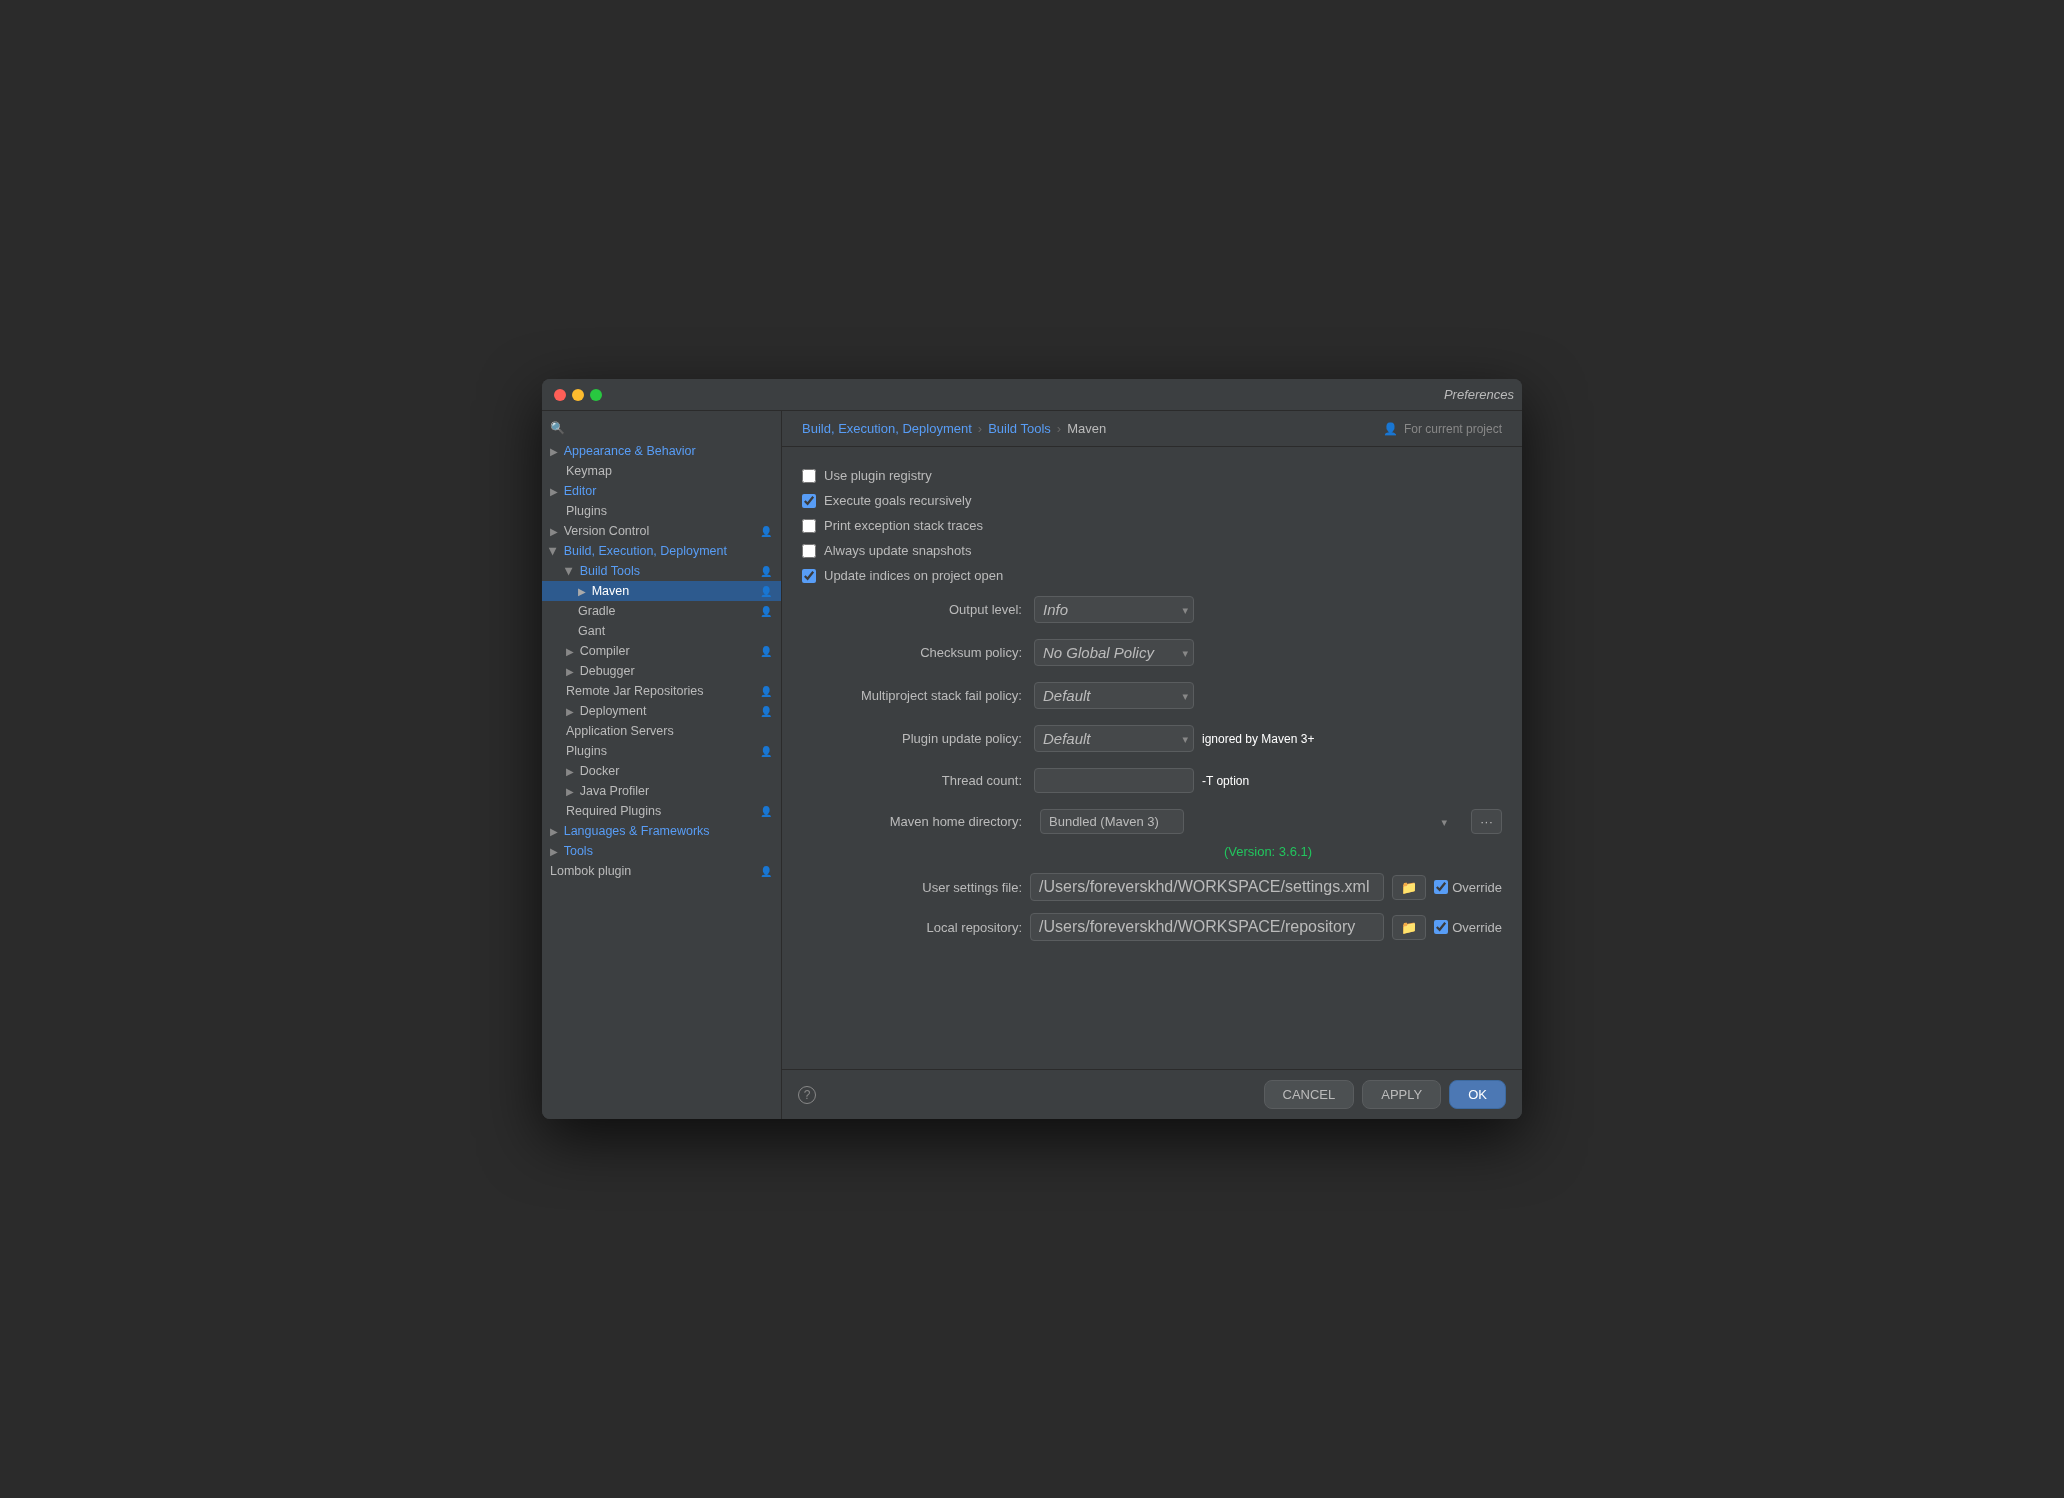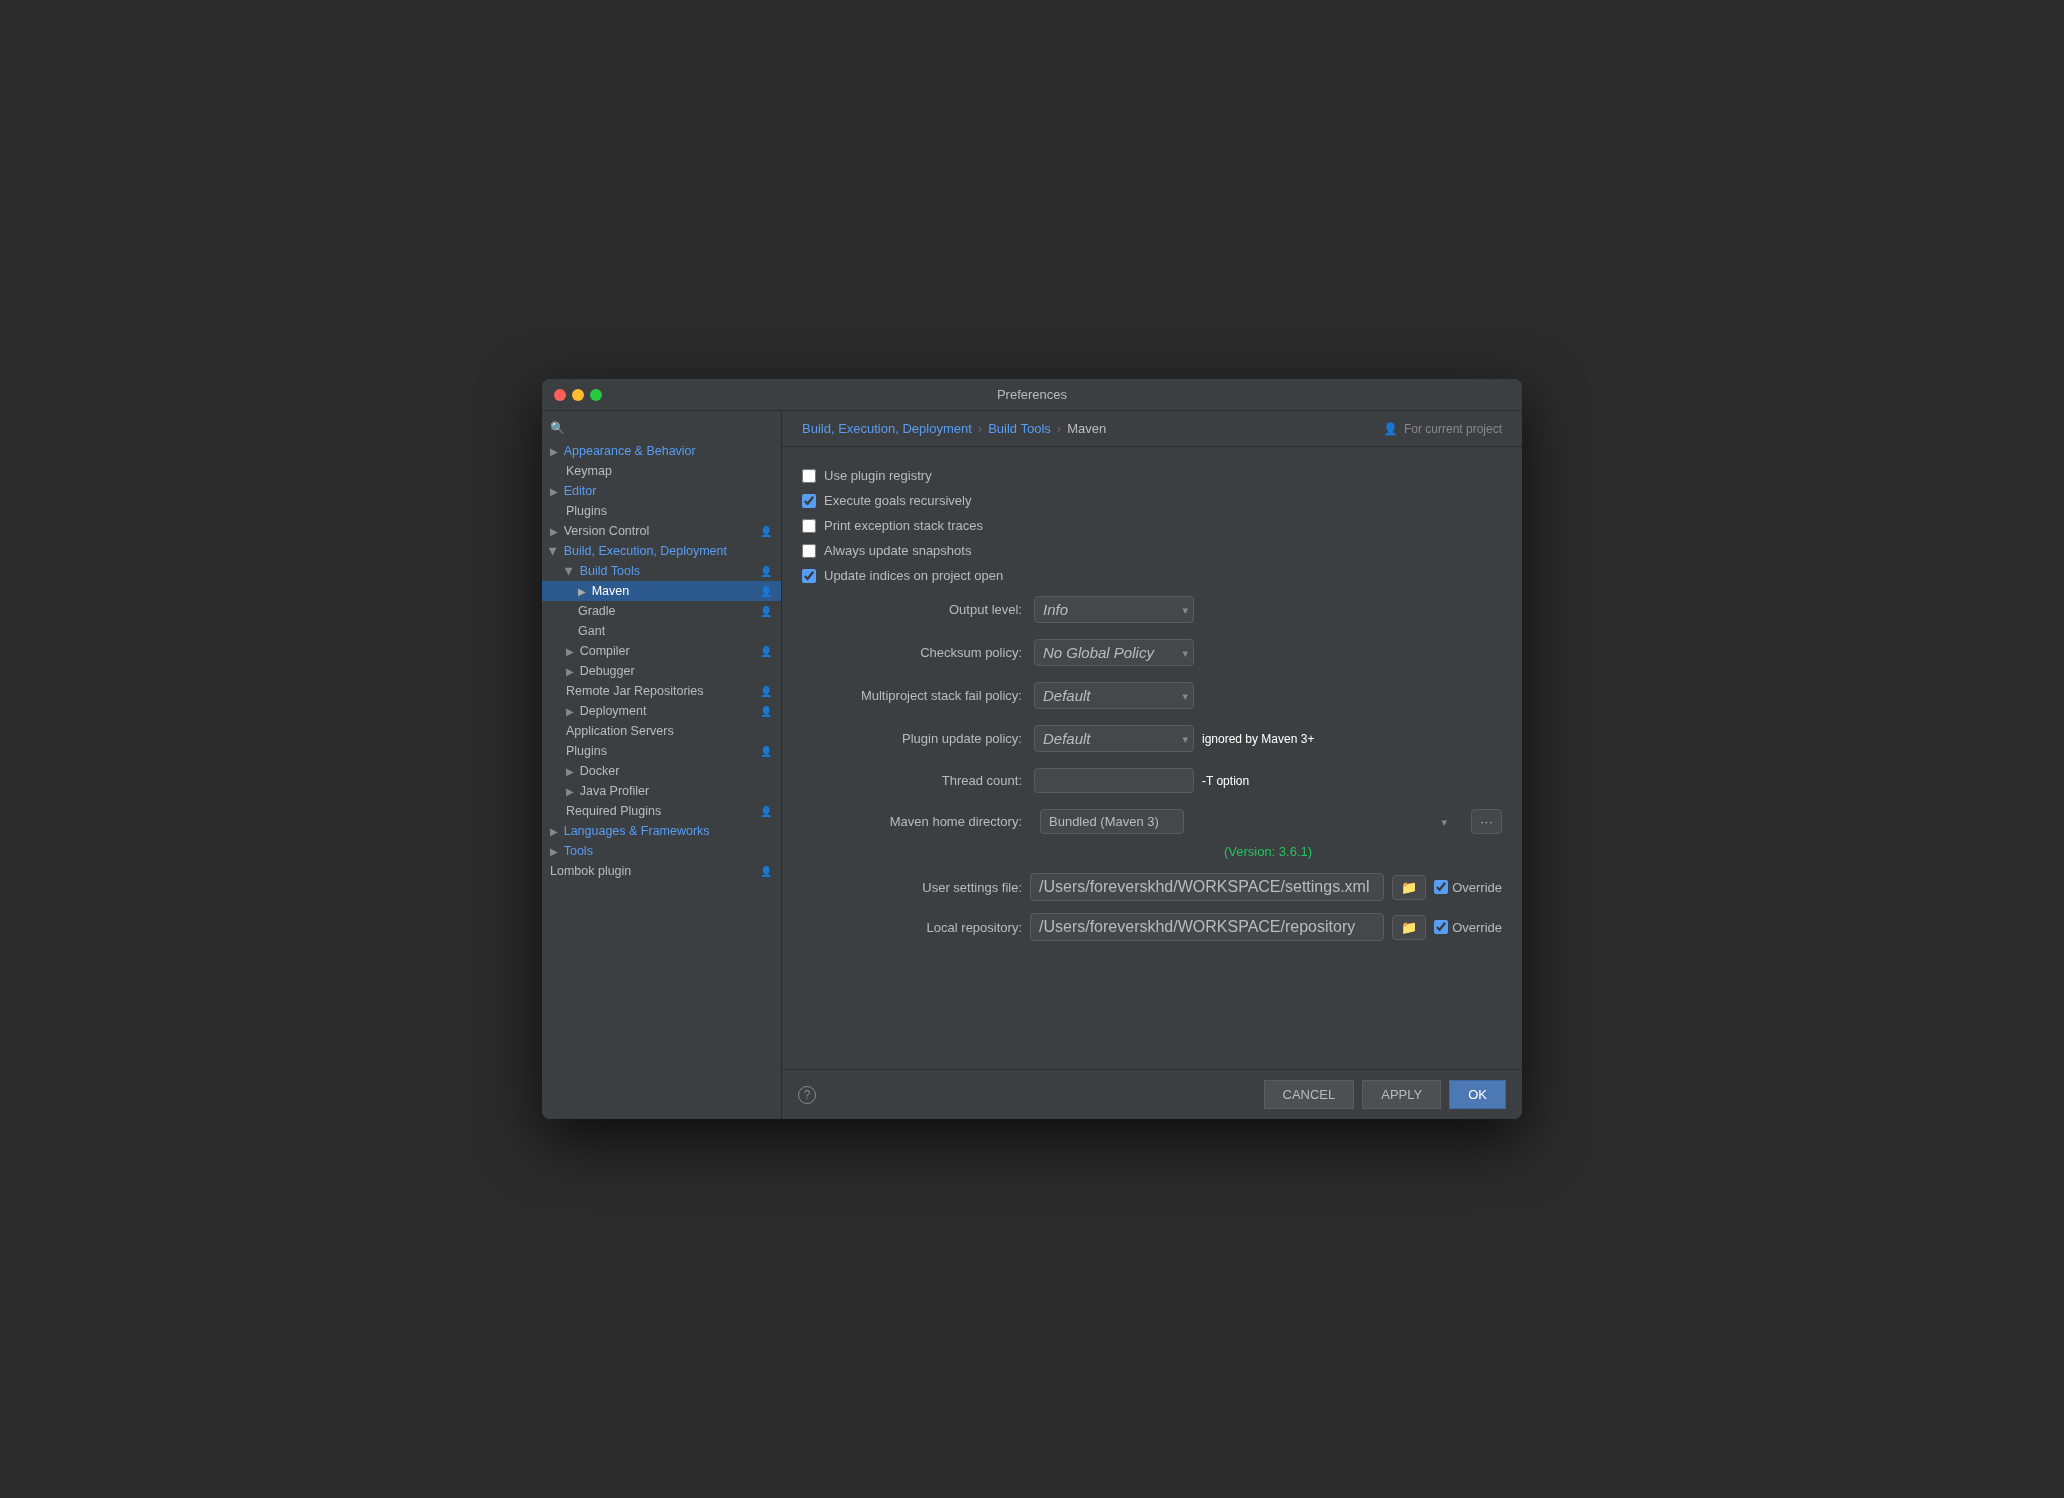--- a/index.html
+++ b/index.html
@@ -20,25 +20,26 @@
       border-radius: 8px;
       box-shadow: 0 20px 60px rgba(0,0,0,0.7);
       display: flex;
       flex-direction: column;
       overflow: hidden;
     }
     .title-bar {
       background: #3c3f41;
       display: flex;
       align-items: center;
-      justify-content: center;
+      justify-content: flex-end;
       padding: 8px 8px;
       position: relative;
       border-bottom: 1px solid #2b2b2b;
       flex-shrink: 0;
+      font-style: italic;
     }
     .traffic-lights {
       position: absolute;
       left: 12px;
       display: flex;
       gap: 6px;
       align-items: center;
     }
     .traffic-light {
       width: 12px;
@@ -319,21 +320,21 @@
       border-top: 1px solid #2b2b2b;
       flex-shrink: 0;
       background: #3c3f41;
     }
     .bottom-right {
       display: flex;
       gap: 8px;
     }
     .btn {
       padding: 6px 18px;
-      border-radius: 0;
+      border-radius: 8px;
       font-size: 13px;
       cursor: pointer;
       border: 1px solid #5a5d5f;
       background: #4c5052;
       color: #bbb;
     }
     .btn-primary {
       background: #4c78b4;
       border-color: #3d6aa0;
       color: #fff;

